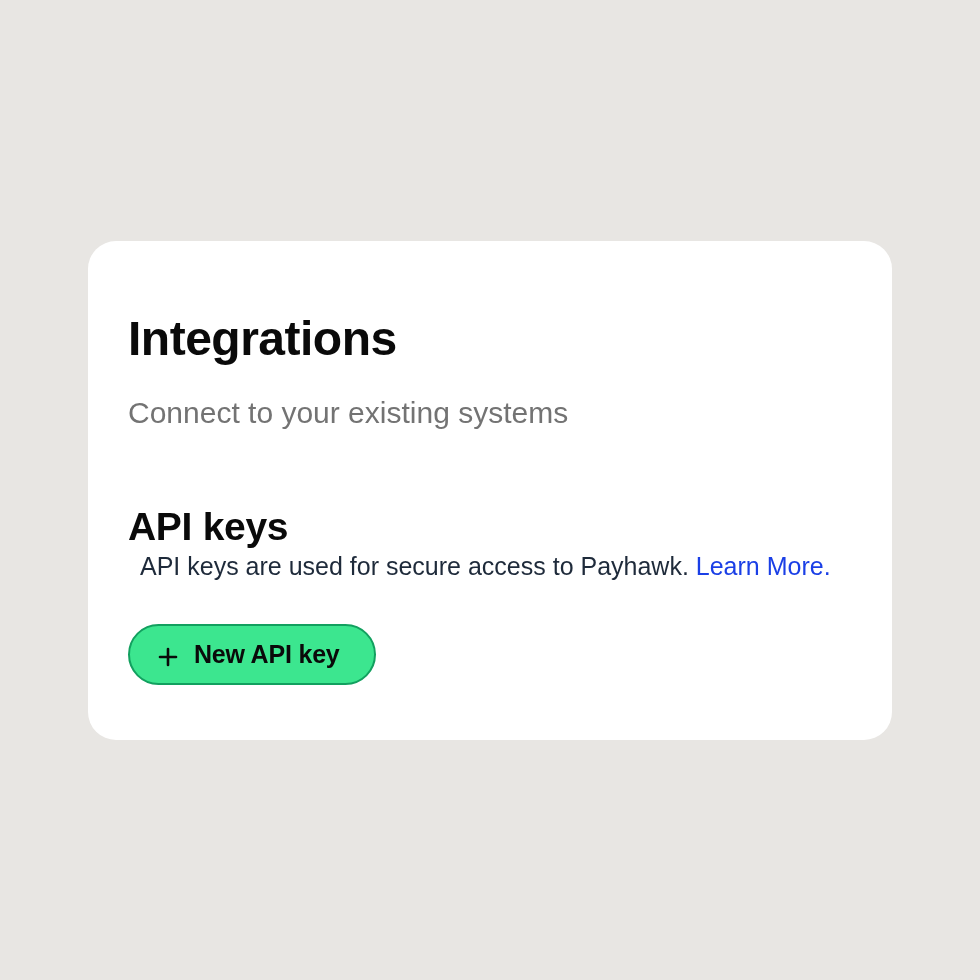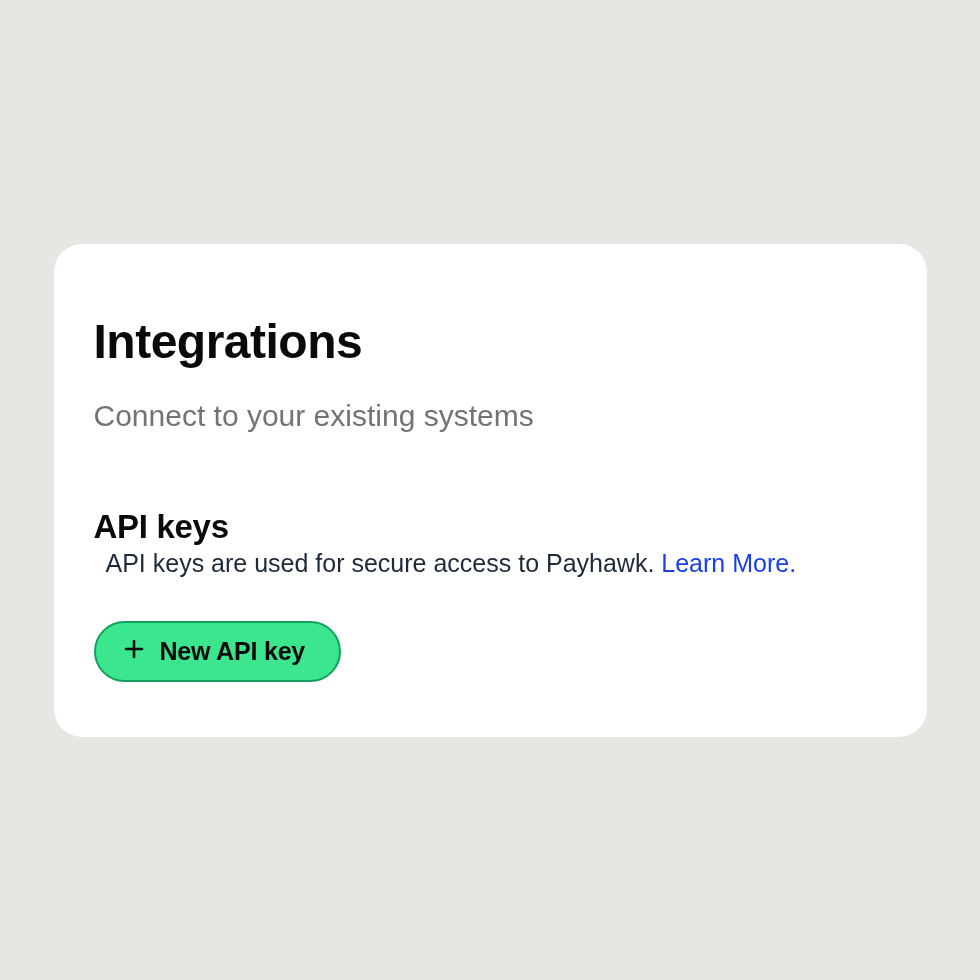--- a/index.html
+++ b/index.html
@@ -12,58 +12,58 @@
       height: 980px;
       background: #e8e6e3;
       font-family: -apple-system, BlinkMacSystemFont, "Segoe UI", Helvetica, Arial, sans-serif;
       display: flex;
       align-items: center;
       justify-content: center;
     }
     .card {
       background: #ffffff;
       border-radius: 28px;
-      width: 873px;
+      width: 804px;
       padding: 70px 40px 55px 40px;
     }
     .page-title {
       font-size: 48px;
       font-weight: 800;
       color: #0a0a0a;
       letter-spacing: -0.5px;
       margin-bottom: 30px;
     }
     .page-subtitle {
       font-size: 30px;
       font-weight: 400;
       color: #737373;
       margin-bottom: 75px;
     }
     .section-heading {
-      font-size: 33px;
+      font-size: 39px;
       font-weight: 800;
       color: #0a0a0a;
       letter-spacing: -0.3px;
     }
     .section-description {
       font-size: 25px;
       font-weight: 400;
       color: #1e2a3a;
       margin-bottom: 40px;
       line-height: 1.4;
       margin-left: 12px;
     }
     .learn-more-link {
       color: #1a3fe6;
       text-decoration: none;
       cursor: pointer;
     }
     .new-key-button {
       display: inline-flex;
-      align-items: flex-start;
+      align-items: flex-end;
       gap: 14px;
       background: #3ce68f;
       border: 2px solid #12a05f;
       border-radius: 999px;
       padding: 14px 34px 14px 26px;
       cursor: pointer;
       font-family: inherit;
     }
     .plus-icon {
       display: inline-flex;

